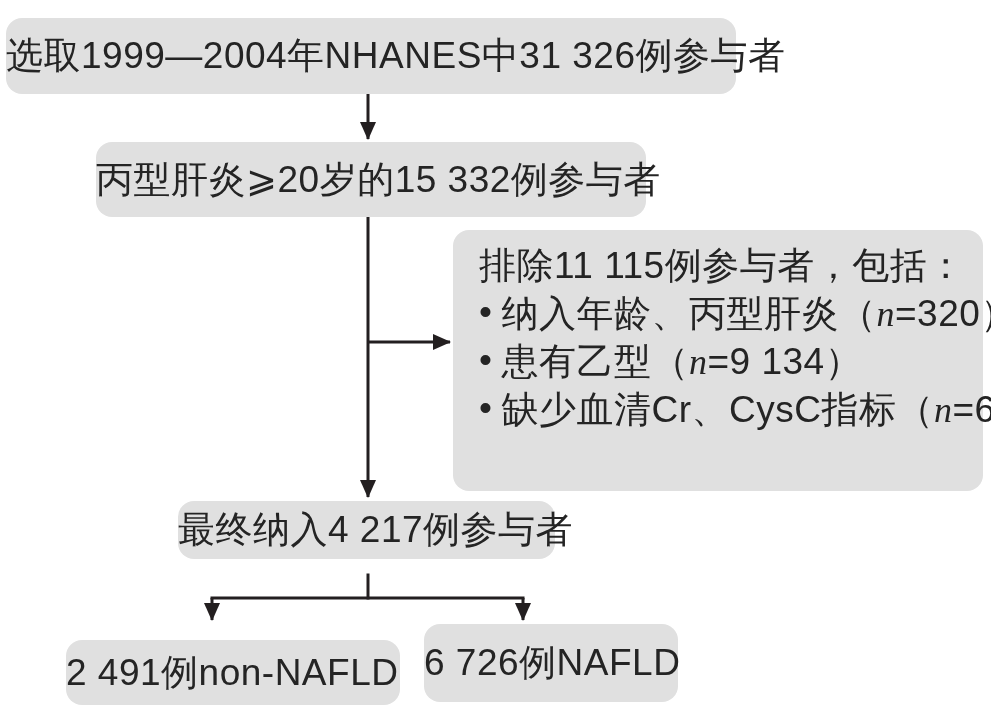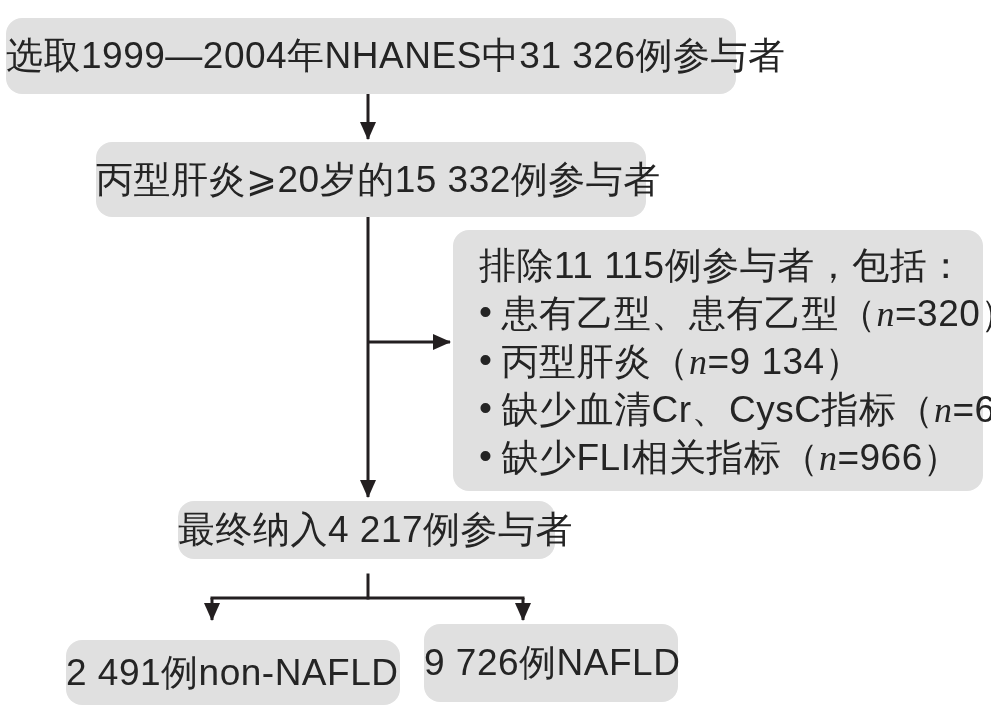--- a/index.html
+++ b/index.html
@@ -73,43 +73,40 @@
 
   <div class="box" id="box-age">
     <span>丙型肝炎⩾20岁的15 332例参与者</span>
   </div>
 
   <div class="box exclusion" id="box-exclusion">
     <div class="excl-line">
       <span>排除11 115例参与者，包括：</span>
     </div>
     <div class="excl-line">
-      <span class="bullet">•</span><span>患有乙型、患有乙型（</span><i>n</i><span>=320）</span>
+      <span class="bullet">•</span><span>纳入年龄、丙型肝炎（</span><i>n</i><span>=320）</span>
     </div>
     <div class="excl-line">
-      <span class="bullet">•</span><span>丙型肝炎（</span><i>n</i><span>=9 134）</span>
+      <span class="bullet">•</span><span>患有乙型（</span><i>n</i><span>=9 134）</span>
     </div>
     <div class="excl-line">
       <span class="bullet">•</span><span>缺少血清Cr、CysC指标（</span><i>n</i><span>=643）</span>
-    </div>
-    <div class="excl-line">
-      <span class="bullet">•</span><span>缺少FLI相关指标（</span><i>n</i><span>=966）</span>
     </div>
   </div>
 
   <div class="box" id="box-final">
     <span>最终纳入4 217例参与者</span>
   </div>
 
   <div class="box" id="box-nonnafld">
     <span>2 491例non-NAFLD</span>
   </div>
 
   <div class="box" id="box-nafld">
-    <span>9 726例NAFLD</span>
+    <span>6 726例NAFLD</span>
   </div>
 
   <svg class="connectors" width="991" height="709" viewBox="0 0 991 709">
     <defs>
       <marker id="ah" markerUnits="userSpaceOnUse" markerWidth="20" markerHeight="18" refX="17" refY="8" orient="auto">
         <path d="M0,0 L18,8 L0,16 Z" fill="#231f20"></path>
       </marker>
     </defs>
     <line x1="368" y1="94" x2="368" y2="139" stroke="#231f20" stroke-width="3" marker-end="url(#ah)"></line>
     <line x1="368" y1="217" x2="368" y2="497" stroke="#231f20" stroke-width="3" marker-end="url(#ah)"></line>

